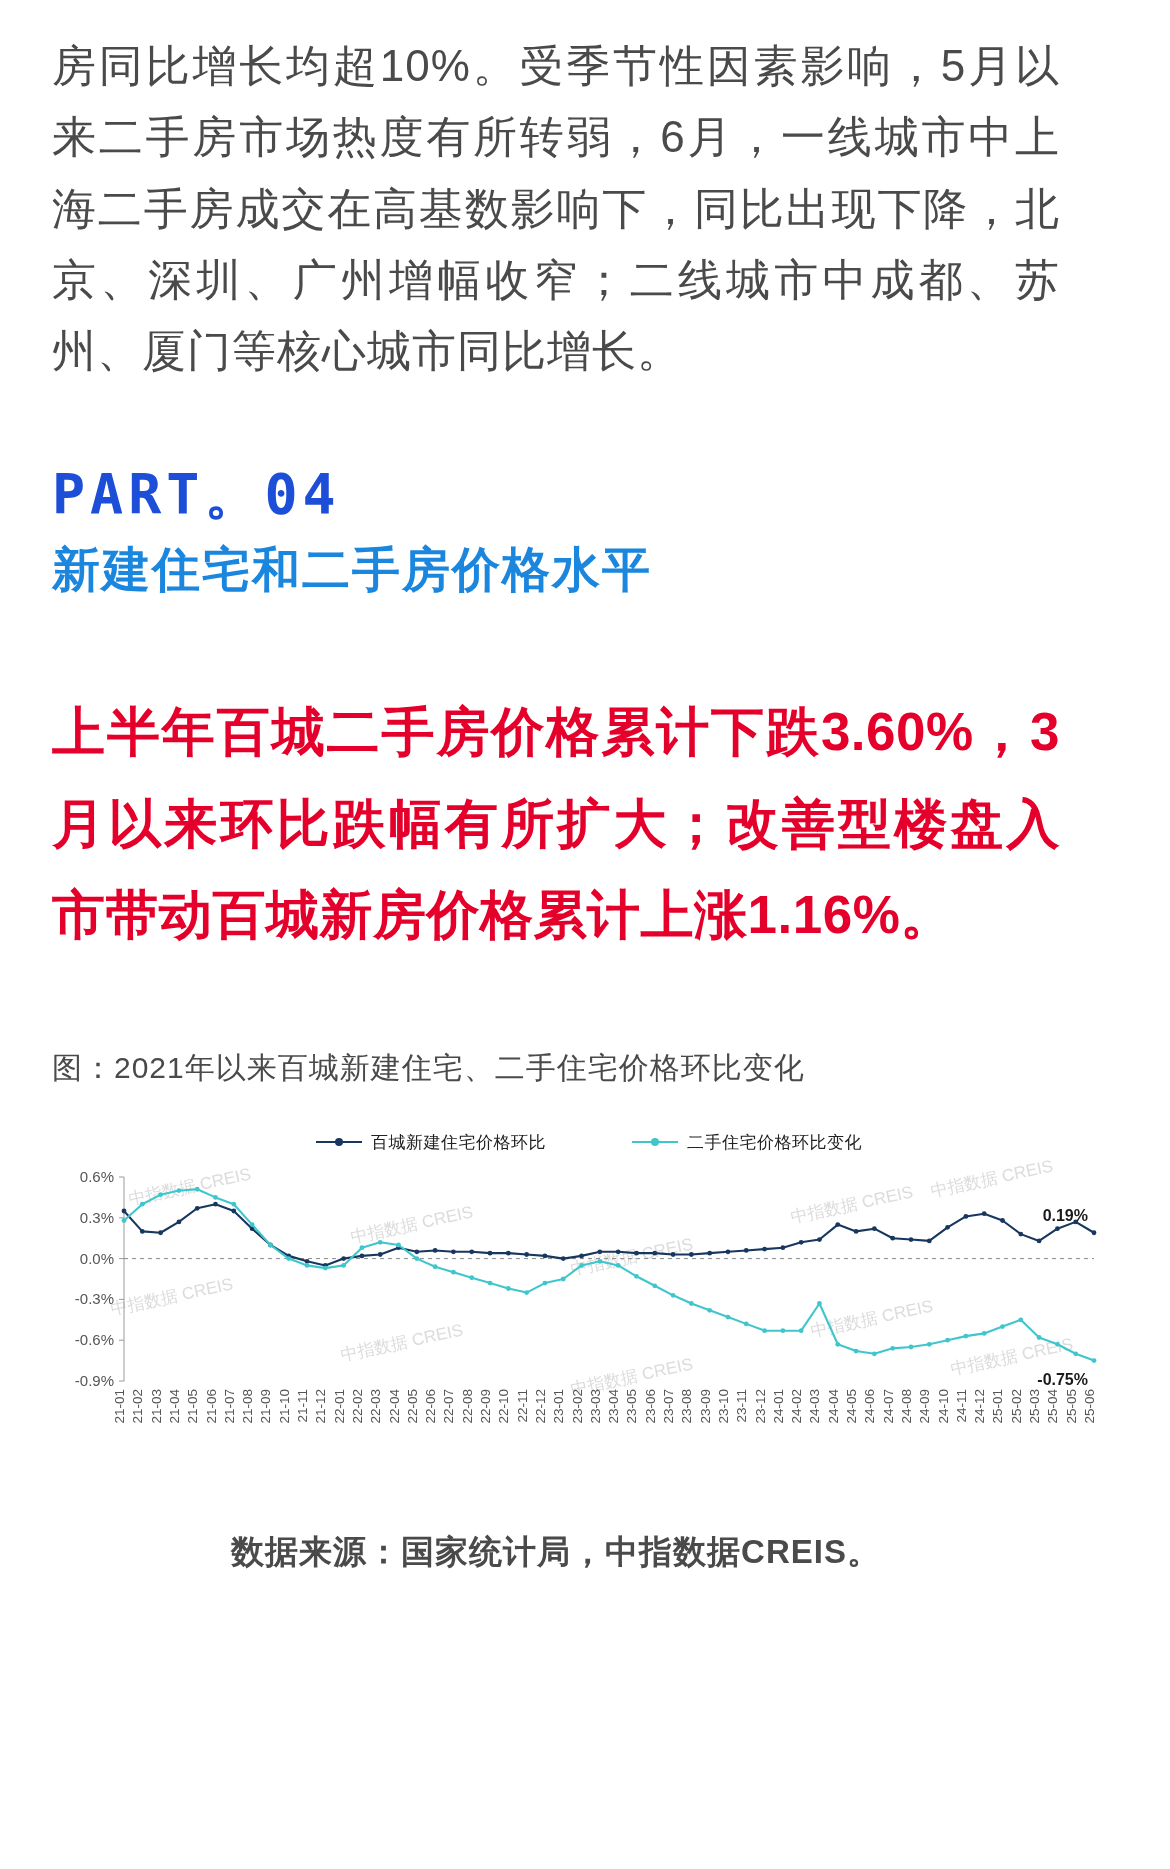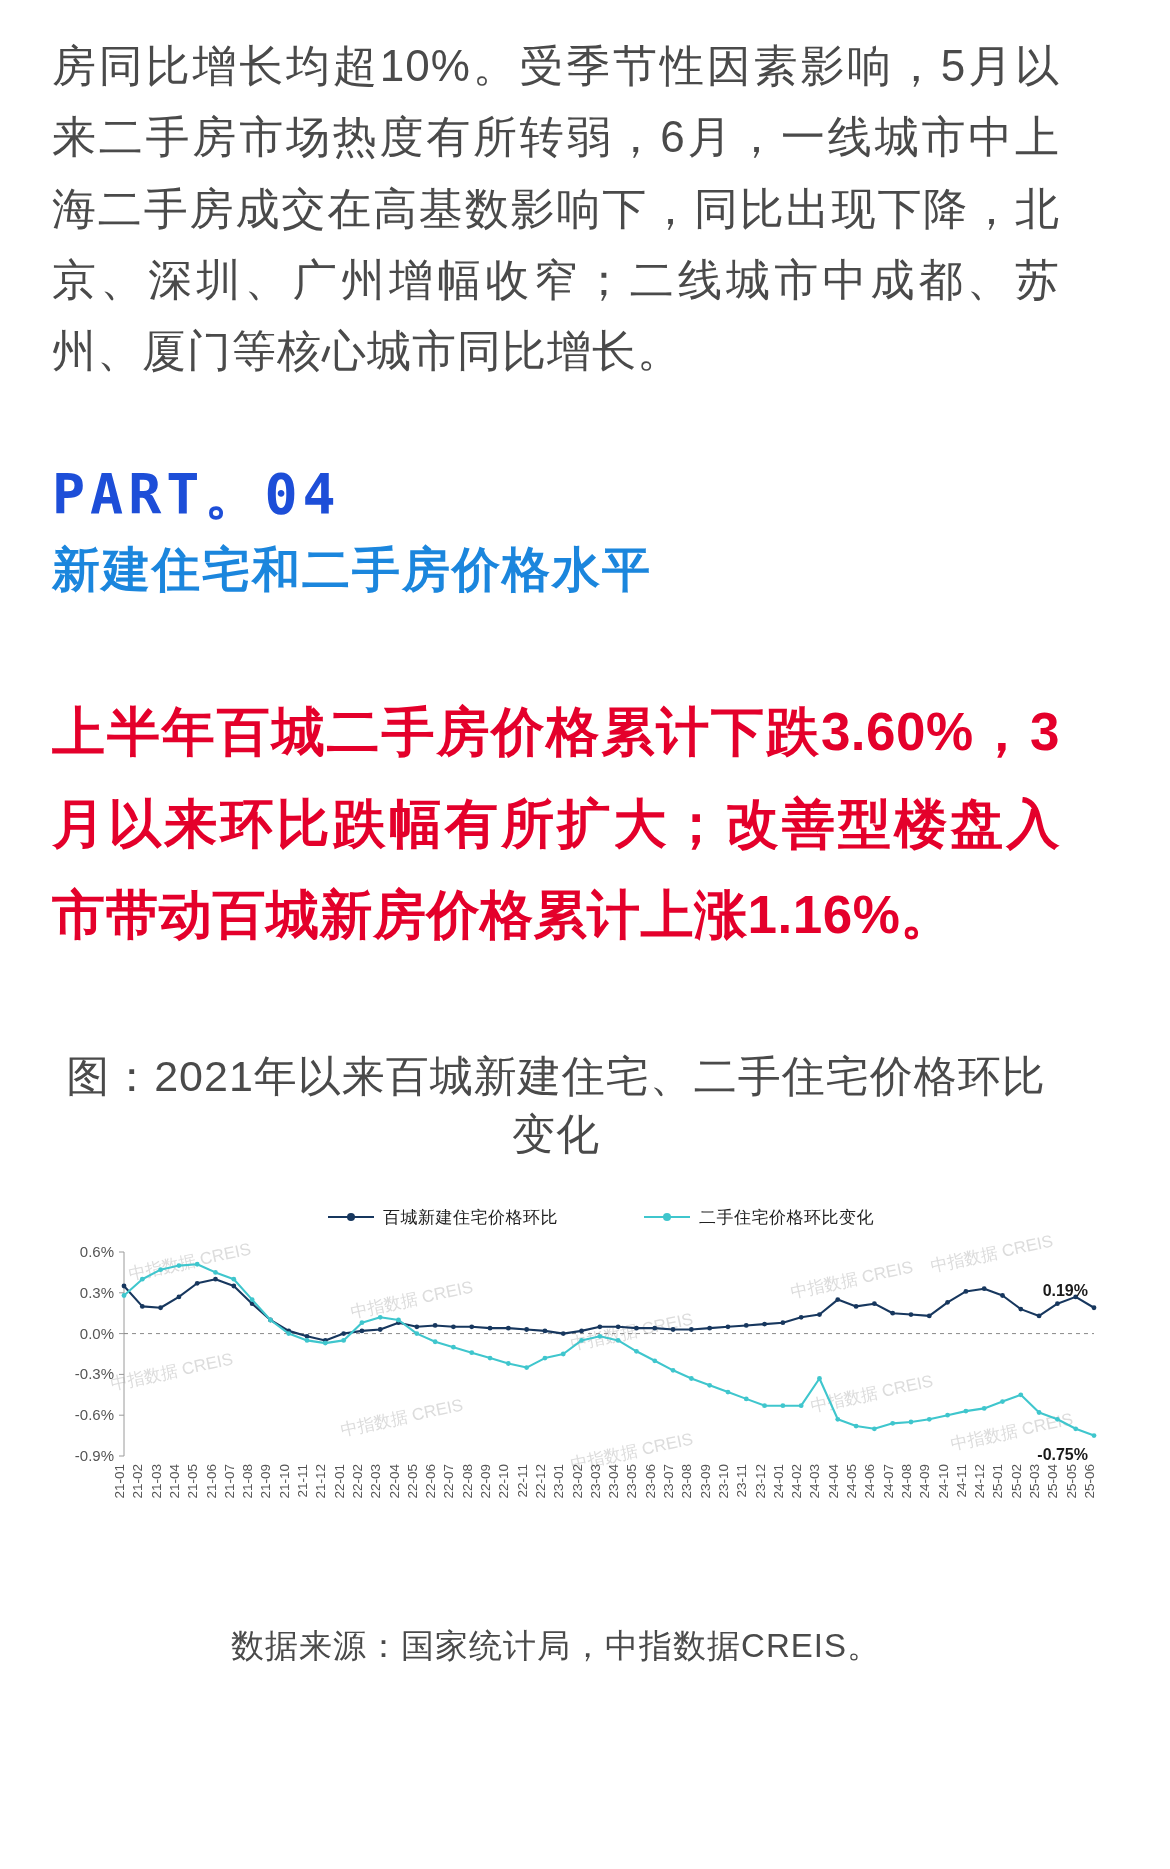--- a/index.html
+++ b/index.html
@@ -55,47 +55,47 @@
     margin-top: 88px;
     font-size: 53px;
     font-weight: 700;
     line-height: 1.72;
     color: #e4002b;
     letter-spacing: 0.5px;
     text-align: justify;
   }
   .fig-caption {
     margin-top: 88px;
-    text-align: center;
-    font-size: 43px;
+    font-size: 30px;
     color: #4a4a4a;
     letter-spacing: 1px;
   }
   .chart-wrap {
     margin-top: 36px;
     position: relative;
     width: 1066px;
     height: 340px;
     margin-left: auto;
     margin-right: auto;
   }
   .chart-svg {
     display: block;
   }
   .source-note {
-    margin-top: 84px;
+    margin-top: 65px;
     text-align: center;
     font-size: 33px;
     color: #4a4a4a;
     letter-spacing: 1px;
+    font-weight: bold;
   }
   .legend-row {
     position: absolute;
     top: 6px;
-    left: 16px;
+    left: 4px;
     width: 100%;
     display: flex;
     justify-content: center;
     gap: 86px;
     align-items: center;
   }
   .legend-item {
     display: flex;
     align-items: center;
     gap: 9px;

